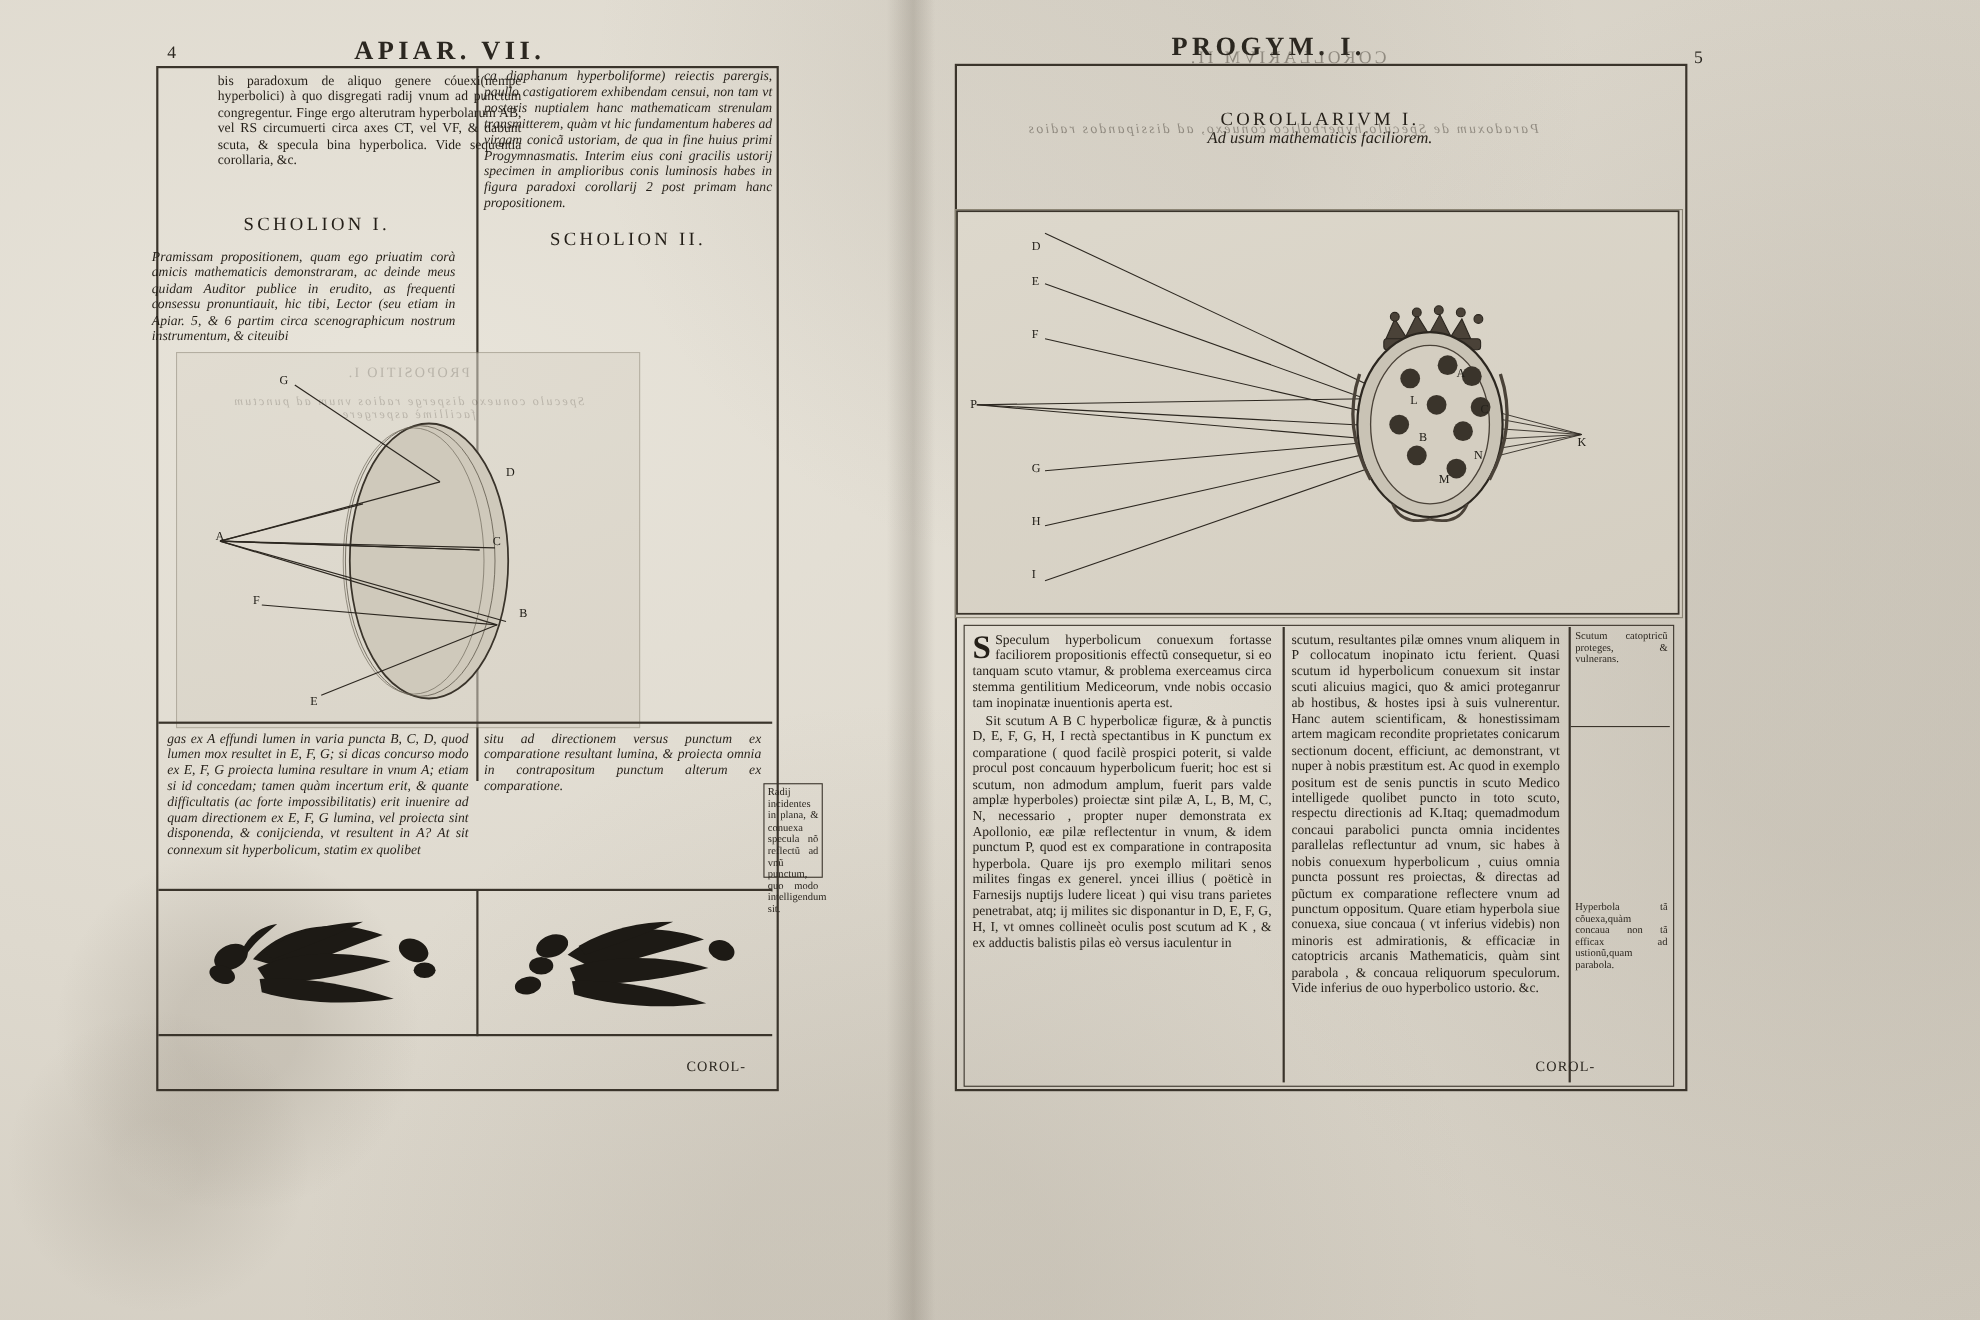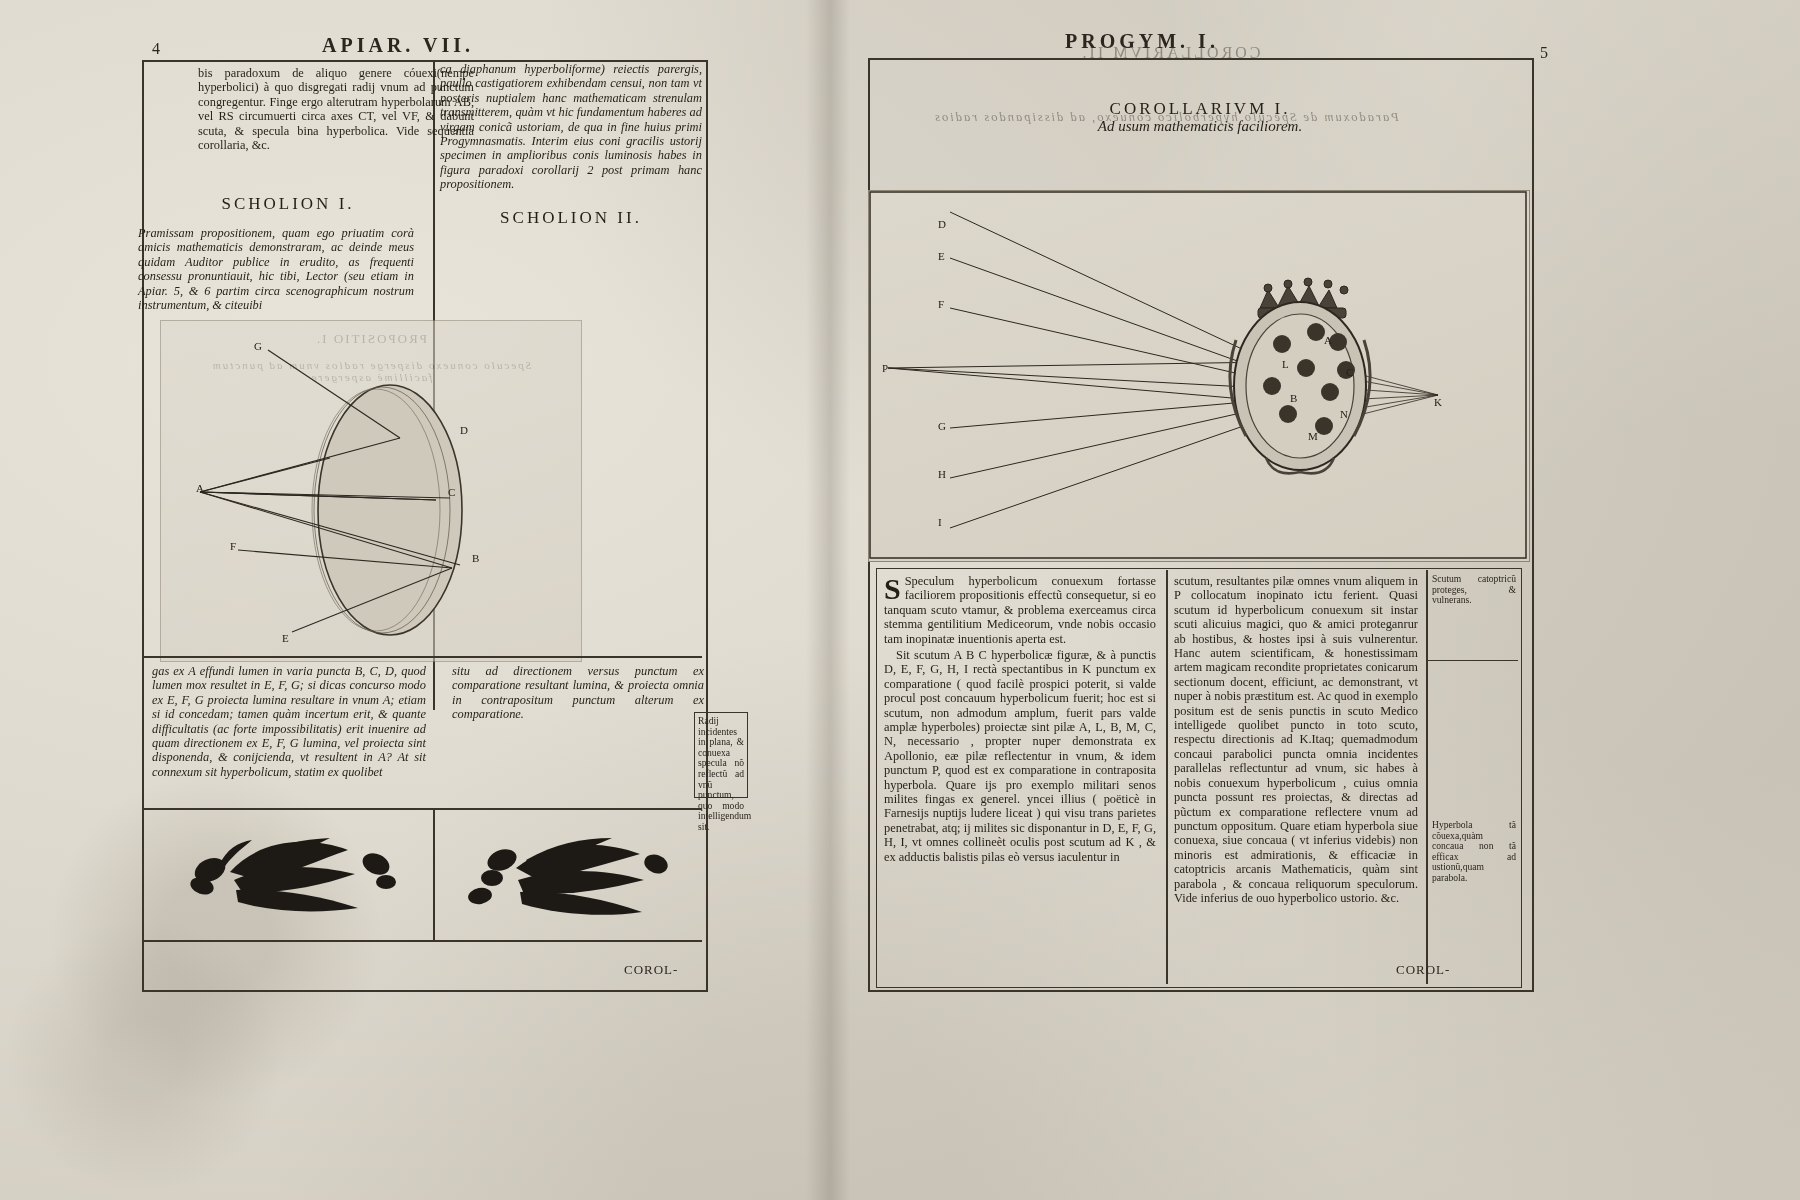--- a/index.html
+++ b/index.html
@@ -32,21 +32,21 @@
   }
   .leaf{position:absolute;top:0;height:1200px;}
   .leaf.left{left:0;width:830px;}
   .leaf.right{left:830px;width:970px;}
 
   .folio-head{
     position:absolute;font-size:19px;letter-spacing:2px;color:#2b2720;
     font-family:"Liberation Serif", serif;
   }
   .running-title{
-    font-weight:bold;letter-spacing:4px;font-size:20px;
+    font-weight:bold;letter-spacing:4px;font-size:24px;
   }
   .pageno{font-size:16px;}
 
   .frame{
     position:absolute;border:2px solid #3a342b;
   }
   .frame.inner{border-width:1px;}
 
   .col{
     position:absolute;
@@ -133,21 +133,21 @@
     <div class="lbl" style="left:196px;top:482px;">A</div>
     <div class="lbl" style="left:448px;top:486px;">C</div>
     <div class="lbl" style="left:230px;top:540px;">F</div>
     <div class="lbl" style="left:472px;top:552px;">B</div>
     <div class="lbl" style="left:282px;top:632px;">E</div>
 
     <div class="divider" style="left:144px;top:656px;width:558px;height:1.5px;"></div>
 
     <div class="col body-txt ital" style="left:152px;top:664px;width:274px;">gas ex A effundi lumen in varia puncta B, C, D, quod lumen mox resultet in E, F, G; si dicas concurso modo ex E, F, G proiecta lumina resultare in vnum A; etiam si id concedam; tamen quàm incertum erit, &amp; quante difficultatis (ac forte impossibilitatis) erit inuenire ad quam directionem ex E, F, G lumina, vel proiecta sint disponenda, &amp; conijcienda, vt resultent in A? At sit connexum sit hyperbolicum, statim ex quolibet</div>
 
-    <div class="col body-txt ital" style="left:440px;top:664px;width:252px;margin-left:12px;">situ ad directionem versus punctum ex comparatione resultant lumina, &amp; proiecta omnia in contrapositum punctum alterum ex comparatione.</div>
+    <div class="col body-txt ital" style="left:440px;top:664px;width:252px;">situ ad directionem versus punctum ex comparatione resultant lumina, &amp; proiecta omnia in contrapositum punctum alterum ex comparatione.</div>
 
     <div class="frame inner" style="left:694px;top:712px;width:52px;height:84px;"></div>
     <div class="marginal" style="left:698px;top:716px;width:46px;">Radij incidentes in plana, &amp; conuexa specula nõ reflectũ ad vnũ punctum, quo modo intelligendum sit.</div>
 
     <div class="divider" style="left:144px;top:808px;width:558px;height:1.5px;"></div>
 
     <svg class="flower" style="left:180px;top:820px;" width="230" height="110">
       <g fill="#1d1a15">
         <ellipse cx="30" cy="50" rx="16" ry="11" transform="rotate(-25 30 50)"></ellipse>
         <ellipse cx="22" cy="66" rx="12" ry="8" transform="rotate(20 22 66)"></ellipse>

